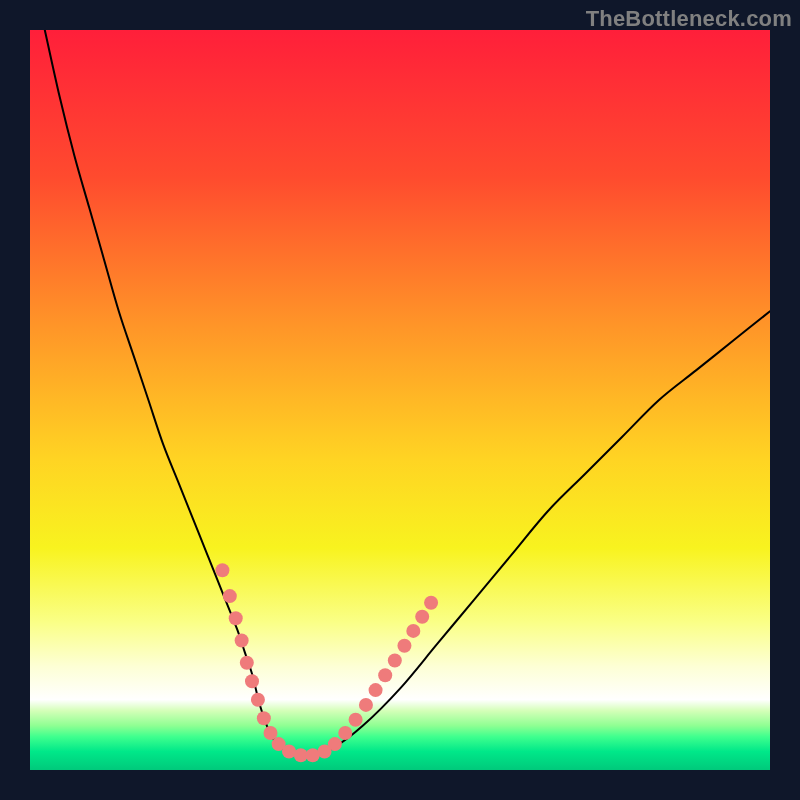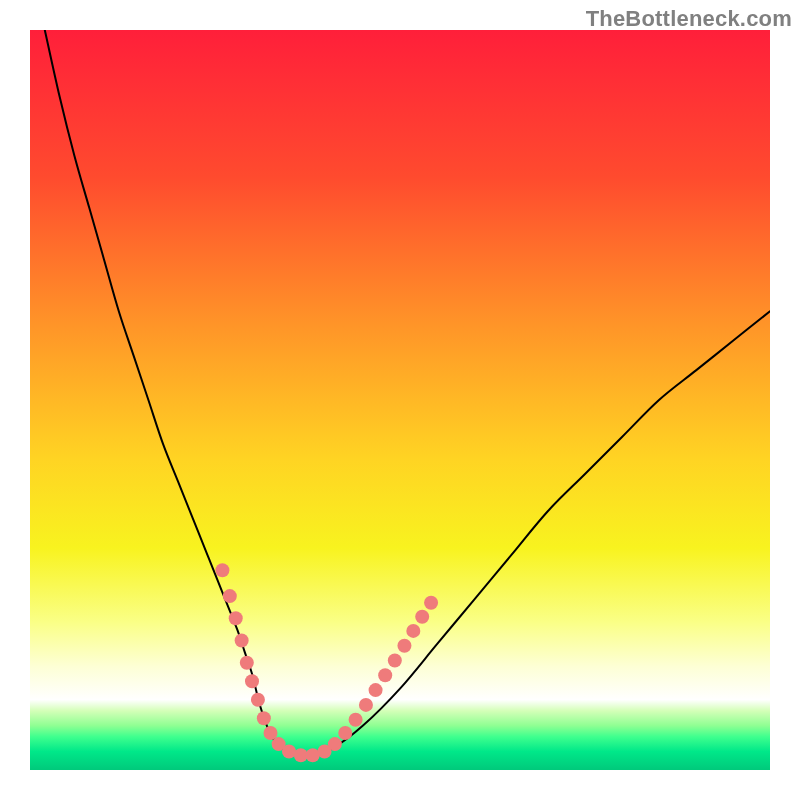--- a/index.html
+++ b/index.html
@@ -10,21 +10,21 @@
     background: #000;
     font-family: Arial, Helvetica, sans-serif;
     overflow: hidden;
   }
   .frame {
     position: absolute;
     left: 0;
     top: 0;
     width: 800px;
     height: 800px;
-    background: #ffffff;
+    background: #0f172a;
   }
   .plot {
     position: absolute;
     left: 30px;
     top: 30px;
     width: 740px;
     height: 740px;
     overflow: hidden;
   }
   .watermark {

